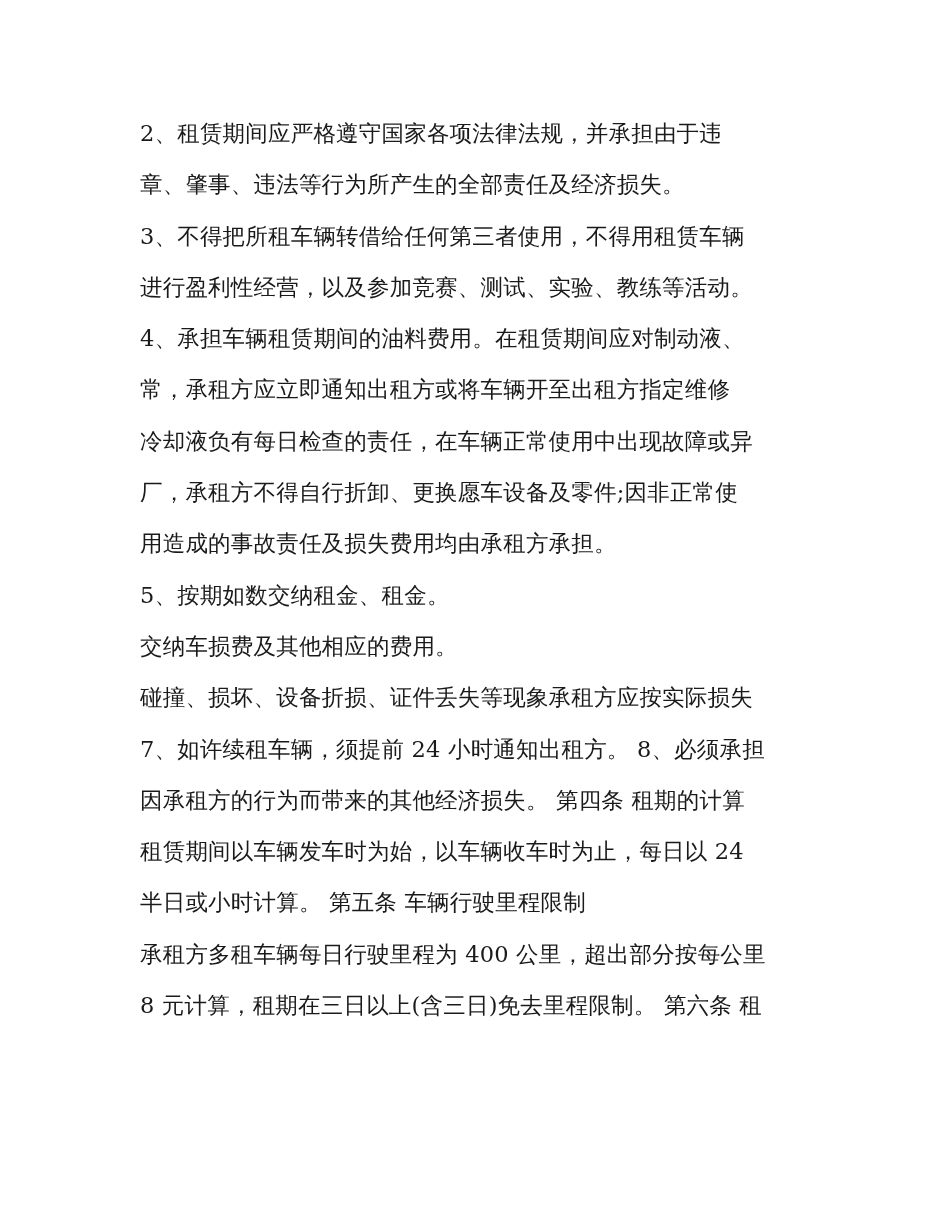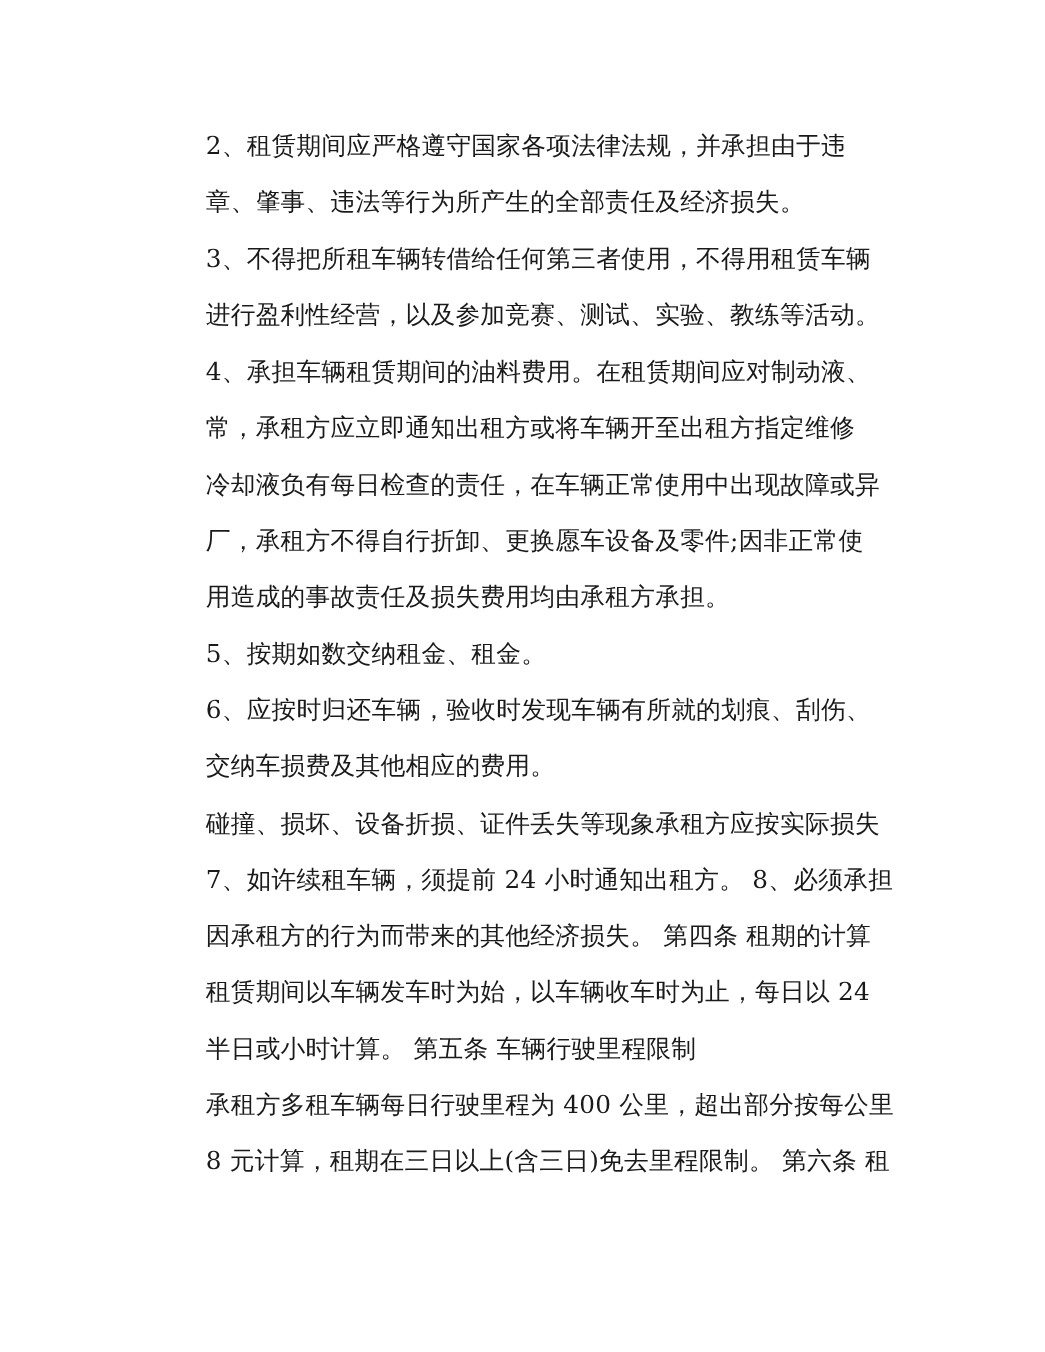--- a/index.html
+++ b/index.html
@@ -19,21 +19,20 @@
       top: 0;
       width: 950px;
       height: 1229px;
       background: #ffffff;
     }
     .text-body {
       position: absolute;
       left: 140px;
       top: 108px;
       width: 680px;
-      margin-left: 47px;
     }
     .line {
       display: block;
       height: 51.3px;
       line-height: 51.3px;
       font-family: "DejaVu Serif", "Liberation Serif", serif;
       font-size: 22.5px;
       color: #1a1a1a;
       white-space: nowrap;
       letter-spacing: 0.2px;
@@ -47,21 +46,20 @@
     <span class="line">2、租赁期间应严格遵守国家各项法律法规，并承担由于违</span>
     <span class="line">章、肇事、违法等行为所产生的全部责任及经济损失。</span>
     <span class="line">3、不得把所租车辆转借给任何第三者使用，不得用租赁车辆</span>
     <span class="line">进行盈利性经营，以及参加竞赛、测试、实验、教练等活动。</span>
     <span class="line">4、承担车辆租赁期间的油料费用。在租赁期间应对制动液、</span>
     <span class="line">常，承租方应立即通知出租方或将车辆开至出租方指定维修</span>
     <span class="line">冷却液负有每日检查的责任，在车辆正常使用中出现故障或异</span>
     <span class="line">厂，承租方不得自行折卸、更换愿车设备及零件;因非正常使</span>
     <span class="line">用造成的事故责任及损失费用均由承租方承担。</span>
     <span class="line">5、按期如数交纳租金、租金。</span>
-    <span class="line">6、应按时归还车辆，验收时发现车辆有所就的划痕、刮伤、</span>
     <span class="line">交纳车损费及其他相应的费用。</span>
     <span class="line">碰撞、损坏、设备折损、证件丢失等现象承租方应按实际损失</span>
     <span class="line">7、如许续租车辆，须提前 24 小时通知出租方。 8、必须承担</span>
     <span class="line">因承租方的行为而带来的其他经济损失。 第四条 租期的计算</span>
     <span class="line">租赁期间以车辆发车时为始，以车辆收车时为止，每日以 24</span>
     <span class="line">半日或小时计算。 第五条 车辆行驶里程限制</span>
     <span class="line">承租方多租车辆每日行驶里程为 400 公里，超出部分按每公里</span>
     <span class="line">8 元计算，租期在三日以上(含三日)免去里程限制。 第六条 租</span>
   </div>
 </div>

